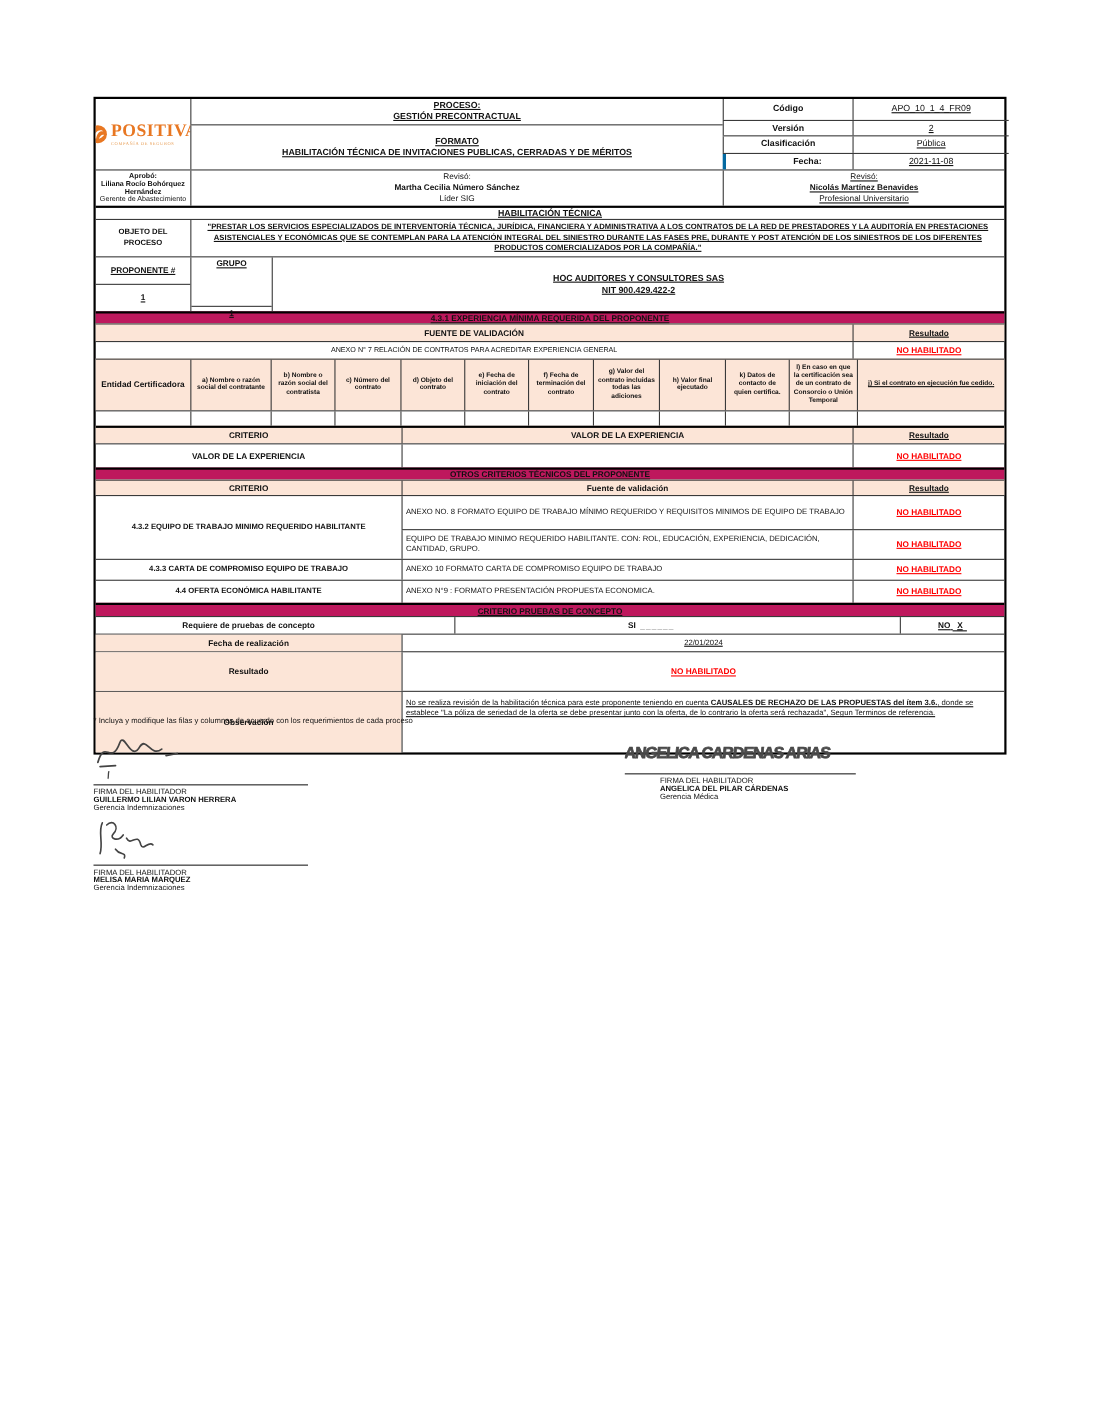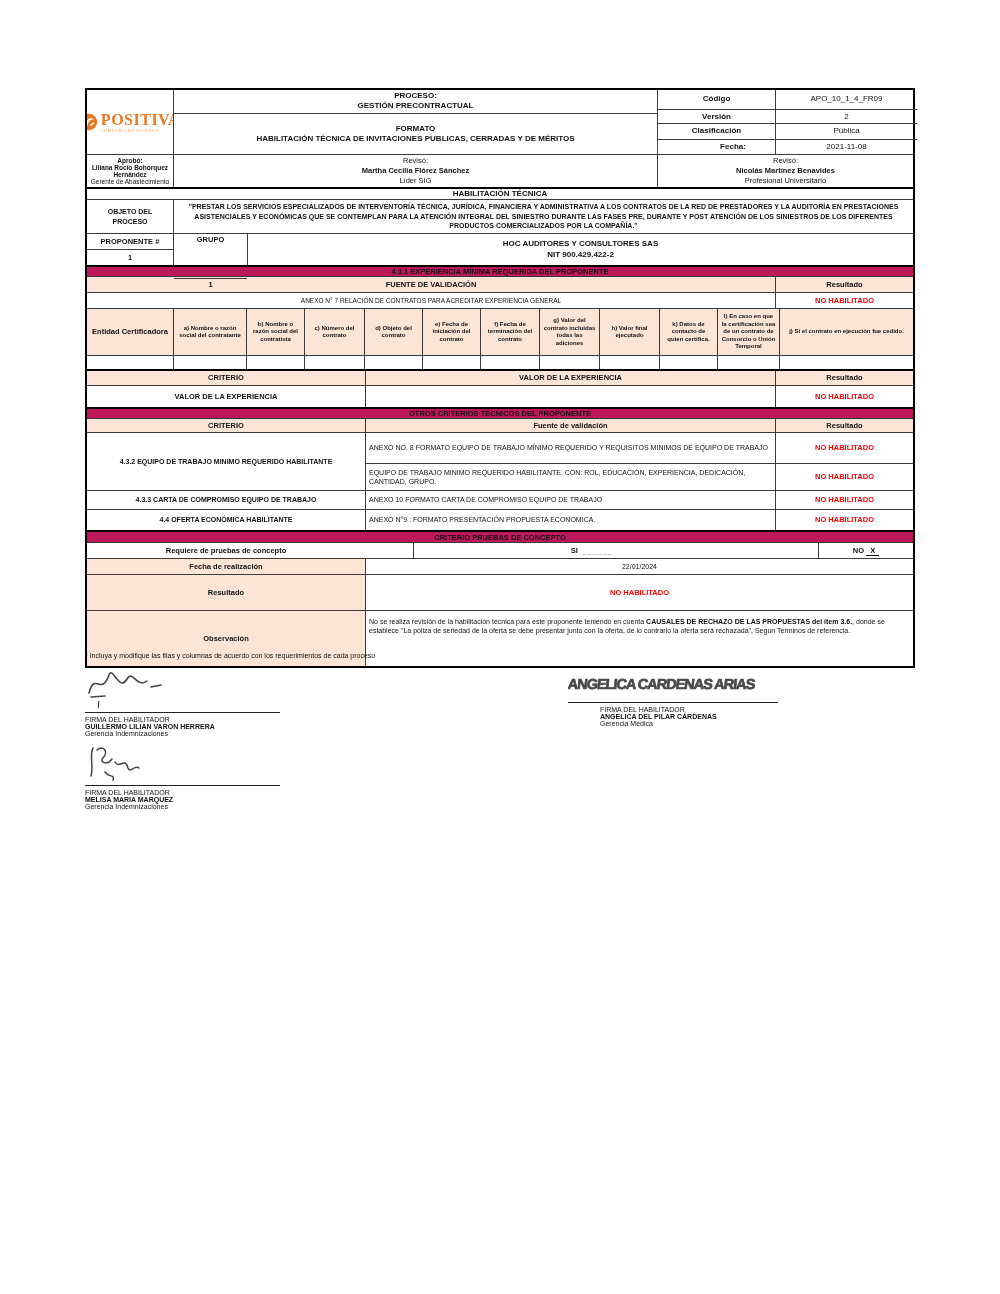--- a/index.html
+++ b/index.html
@@ -5,21 +5,21 @@
   html,body{margin:0;padding:0;background:#fff;}
   body{font-family:"Liberation Sans",sans-serif;color:#111;}
   .page{position:relative;width:1000px;height:1294px;background:#fff;overflow:hidden;}
   .doc{position:absolute;left:85px;top:88px;width:830px;border:2px solid #000;box-sizing:border-box;}
   .row{display:flex;box-sizing:border-box;border-top:1px solid #3a3a3a;}
   .row.first{border-top:none;}
   .row.thick{border-top:2px solid #000;}
   .cell{box-sizing:border-box;border-left:1px solid #3a3a3a;display:flex;flex-direction:column;
         align-items:center;justify-content:center;text-align:center;padding:1px 3px;overflow:hidden;}
   .cell.firstc{border-left:none;}
-  .cell.grow{flex:1 1 auto;}
+  .cell.grow{flex:1 1 auto;text-decoration:underline;}
   .left{align-items:flex-start;text-align:left;}
   b,.b{font-weight:bold;}
   .band{background:#be185d;font-weight:bold;font-size:7.5px;}
   .lt{background:#fce5d7;}
   .red{color:#ff0000;font-weight:bold;}
   .f6{font-size:6px;line-height:1.25;} .f65{font-size:6.5px;} .f7{font-size:7px;line-height:1.35;}
   .f75{font-size:7.5px;line-height:1.3;} .f8{font-size:8px;line-height:1.3;}
   
   .w86{width:86px;flex:0 0 86px;} .w484{width:484px;flex:0 0 484px;} .w260{width:260px;flex:0 0 260px;}
   .w118{width:118px;flex:0 0 118px;} .w142{width:142px;flex:0 0 142px;} .w74{width:74px;flex:0 0 74px;}
@@ -87,37 +87,37 @@
             </div>
           <div class="cell w142 f8 grow">2</div>
         </div>
         <div class="hrow" style="flex:15;justify-content:center;">
           <div class="cell firstc w118 f8" style="border-left:1px solid #3a3a3a;">
               <span class="b">Clasificación</span>
             </div>
           <div class="cell w142 f8 grow">Pública</div>
         </div>
         <div class="hrow" style="flex:15;">
-          <div class="cell firstc w118 f8" style="border-left:1px solid #0369a1;padding-left:36px;">
+          <div class="cell firstc w118 f8" style="border-left:3px solid #0369a1;padding-left:36px;">
               <span class="b">Fecha:</span>
             </div>
           <div class="cell w142 f8 grow">2021-11-08</div>
         </div>
       </div>
     </div>
 
     <div class="row" style="height:33px;">
       <div class="cell firstc w86 f65">
         <span class="b">Aprobó:</span>
         <span class="b">Liliana Rocío Bohórquez Hernández</span>
         <span>Gerente de Abastecimiento</span>
       </div>
       <div class="cell w484 f75">
         <span>Revisó:</span>
-        <span class="b">Martha Cecilia Flórez Sánchez</span>
+        <span class="b">Martha Cecilia Número Sánchez</span>
         <span>Líder SIG</span>
       </div>
       <div class="cell w260 f75 grow">
         <span>Revisó:</span>
         <span class="b">Nicolás Martínez Benavides</span>
         <span>Profesional Universitario</span>
       </div>
     </div>
 
     <div class="row thick" style="height:12px;">
@@ -128,21 +128,21 @@
 
     <div class="row" style="height:34px;">
       <div class="cell firstc w86 f7">
           <span class="b">OBJETO DEL PROCESO</span>
         </div>
       <div class="cell grow f7">
           <span class="b">"PRESTAR LOS SERVICIOS ESPECIALIZADOS DE INTERVENTORÍA TÉCNICA, JURÍDICA, FINANCIERA Y ADMINISTRATIVA A LOS CONTRATOS DE LA RED DE PRESTADORES Y LA AUDITORÍA EN PRESTACIONES ASISTENCIALES Y ECONÓMICAS QUE SE CONTEMPLAN PARA LA ATENCIÓN INTEGRAL DEL SINIESTRO DURANTE LAS FASES PRE, DURANTE Y POST ATENCIÓN DE LOS SINIESTROS DE LOS DIFERENTES PRODUCTOS COMERCIALIZADOS POR LA COMPAÑÍA."</span>
         </div>
     </div>
 
-    <div class="row" style="height:32px;">
+    <div class="row" style="height:50px;">
       <div class="stack w86">
         <div class="hrow first">
             <div class="cell firstc grow f75">
               <span class="b">PROPONENTE #</span>
             </div>
           </div>
         <div class="hrow">
             <div class="cell firstc grow f75">
               <span class="b">1</span>
             </div>

